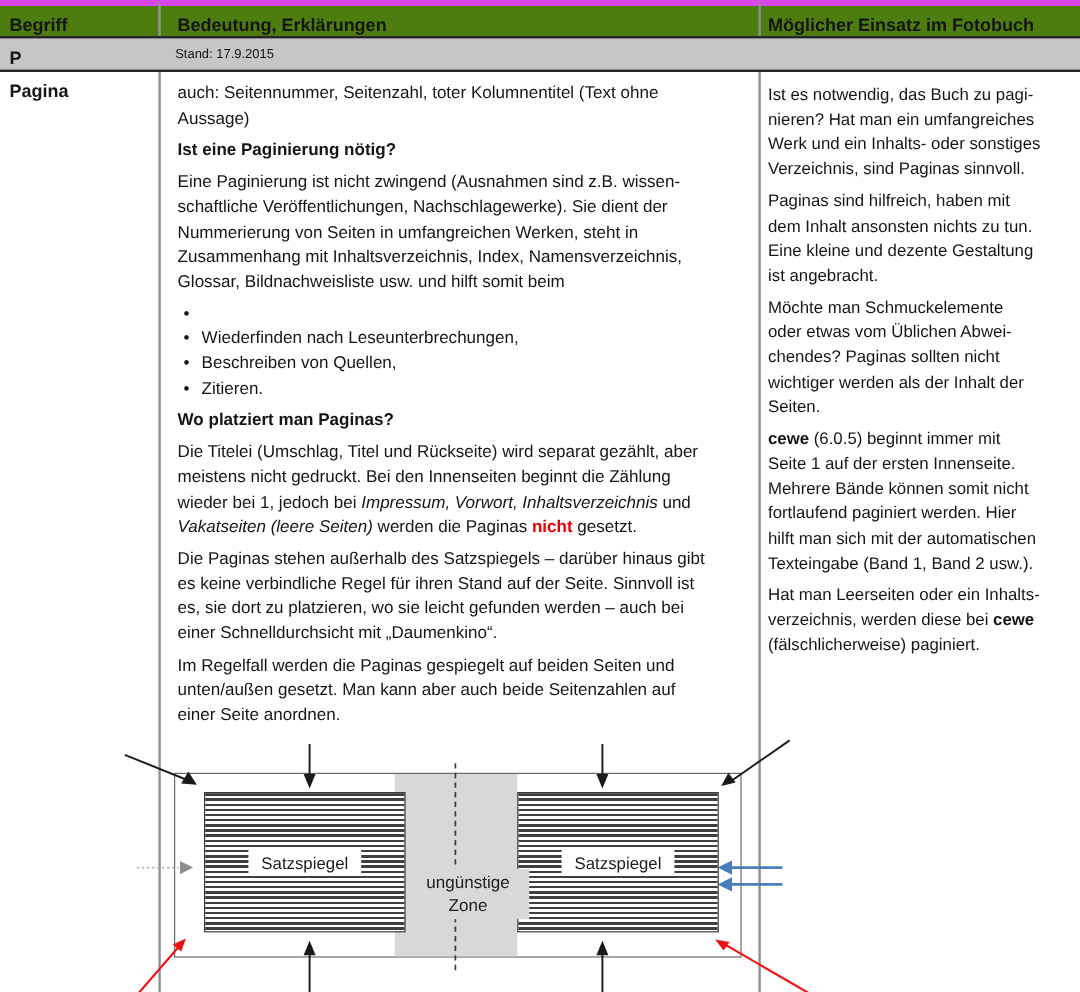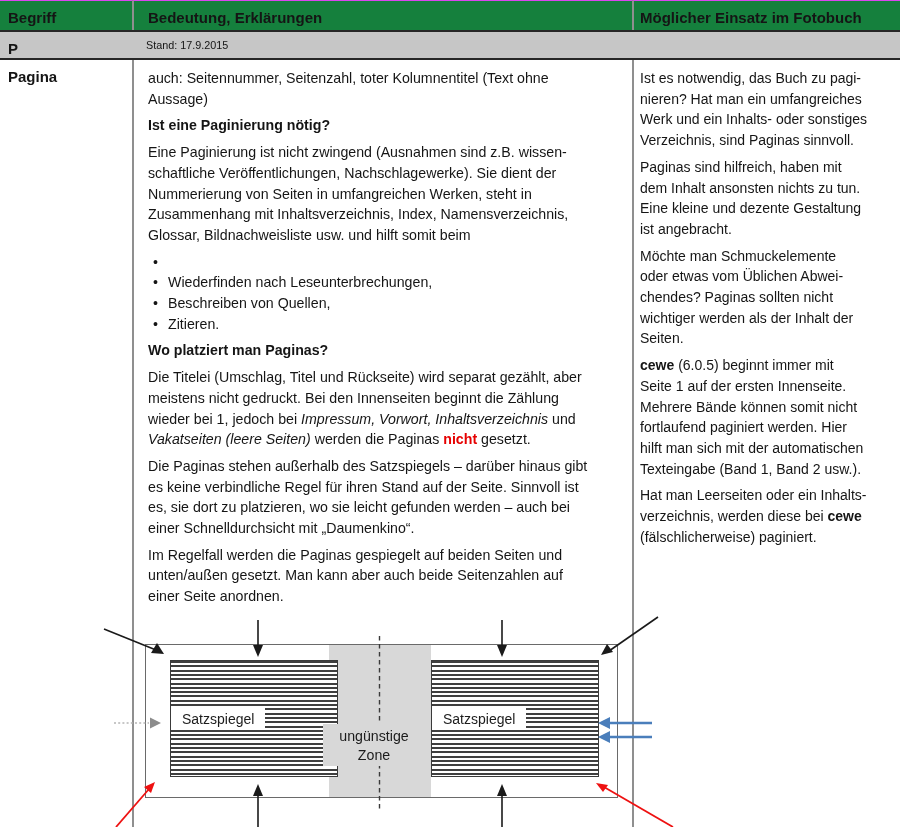--- a/index.html
+++ b/index.html
@@ -1,20 +1,20 @@
 <!DOCTYPE html>
 <html><head>
 <meta charset="utf-8">
 <style>
   html,body{margin:0;padding:0;background:#fff;}
   .page{position:relative;width:900px;height:827px;background:#fff;overflow:hidden;
         font-family:"Liberation Sans",sans-serif;color:#151515;}
   
   .hdr-cell{position:absolute;top:0;height:30px;box-sizing:border-box;font-weight:bold;
-            font-size:15px;padding-top:8px;border-top:1px solid #d946ef;background:#15803d;}
+            font-size:15px;padding-top:8px;border-top:5px solid #d946ef;background:#4d7c0f;}
   .hc1{left:0;width:132px;padding-left:8px;}
   .hc2{left:132px;width:536px;padding-left:14px;border-left:2px solid #8f8f8f;}
   .hc3{left:632px;width:268px;padding-left:6px;border-left:2px solid #8f8f8f;}
   .band{position:absolute;left:0;top:30px;width:900px;height:30px;box-sizing:border-box;
         background:#c6c6c6;border-top:2px solid #262626;border-bottom:2px solid #262626;}
   .band-letter{position:absolute;left:8px;top:8px;font-weight:bold;font-size:15px;}
   .band-note{position:absolute;left:146px;top:7px;font-size:10.8px;}
   .body-cell{position:absolute;top:60px;height:767px;box-sizing:border-box;background:#fff;}
   .bc1{left:0;width:104px;padding:8px 4px 0 8px;}
   .bc2{left:132px;width:500px;padding:8px 16px 0 14px;border-left:2px solid #8f8f8f;}
@@ -29,26 +29,26 @@
   .b{font-weight:bold;}
   .red{color:#e60000;font-weight:bold;}
   ul.blist{list-style:none;margin:0 0 6px 0;padding:0;width:484px;}
   ul.blist li{display:flex;font-size:14.2px;line-height:20.7px;padding-left:5px;}
   ul.blist .bmark{width:15px;flex:0 0 15px;}
   
   .d-outer{position:absolute;left:145px;top:644px;width:473px;height:154px;
            box-sizing:border-box;border:1.5px solid #6a6a6a;background:#fff;}
   .d-zone{position:absolute;left:329px;top:645px;width:102px;height:152px;background:#d8d8d8;}
   .d-hatch{position:absolute;top:660px;width:168px;height:117px;box-sizing:border-box;
-           border:1px solid #3a3a3a;display:flex;align-items:center;justify-content:flex-start;
+           border:1px solid #3a3a3a;display:flex;align-items:center;justify-content:center;
            background:repeating-linear-gradient(to bottom,#3f3f3f 0px,#3f3f3f 2px,#ffffff 2px,#ffffff 4.3px);}
   .d-hatch-l{left:170px;}
   .d-hatch-r{left:431px;}
   .d-boxlabel{background:#fff;font-size:14px;padding:3px 11px;color:#1c1c1c;}
-  .d-zonelabel{position:absolute;left:323px;top:724px;width:102px;height:42px;z-index:6;
+  .d-zonelabel{position:absolute;left:339px;top:724px;width:102px;height:42px;z-index:6;
                background:#d8d8d8;text-align:center;font-size:14.2px;line-height:19px;
                padding-top:3px;box-sizing:border-box;color:#1c1c1c;}
   svg.overlay{position:absolute;left:0;top:0;z-index:5;pointer-events:none;}
 </style>
 </head>
 <body>
 
 <div class="page">
 
   <div class="hdr-cell hc1">

